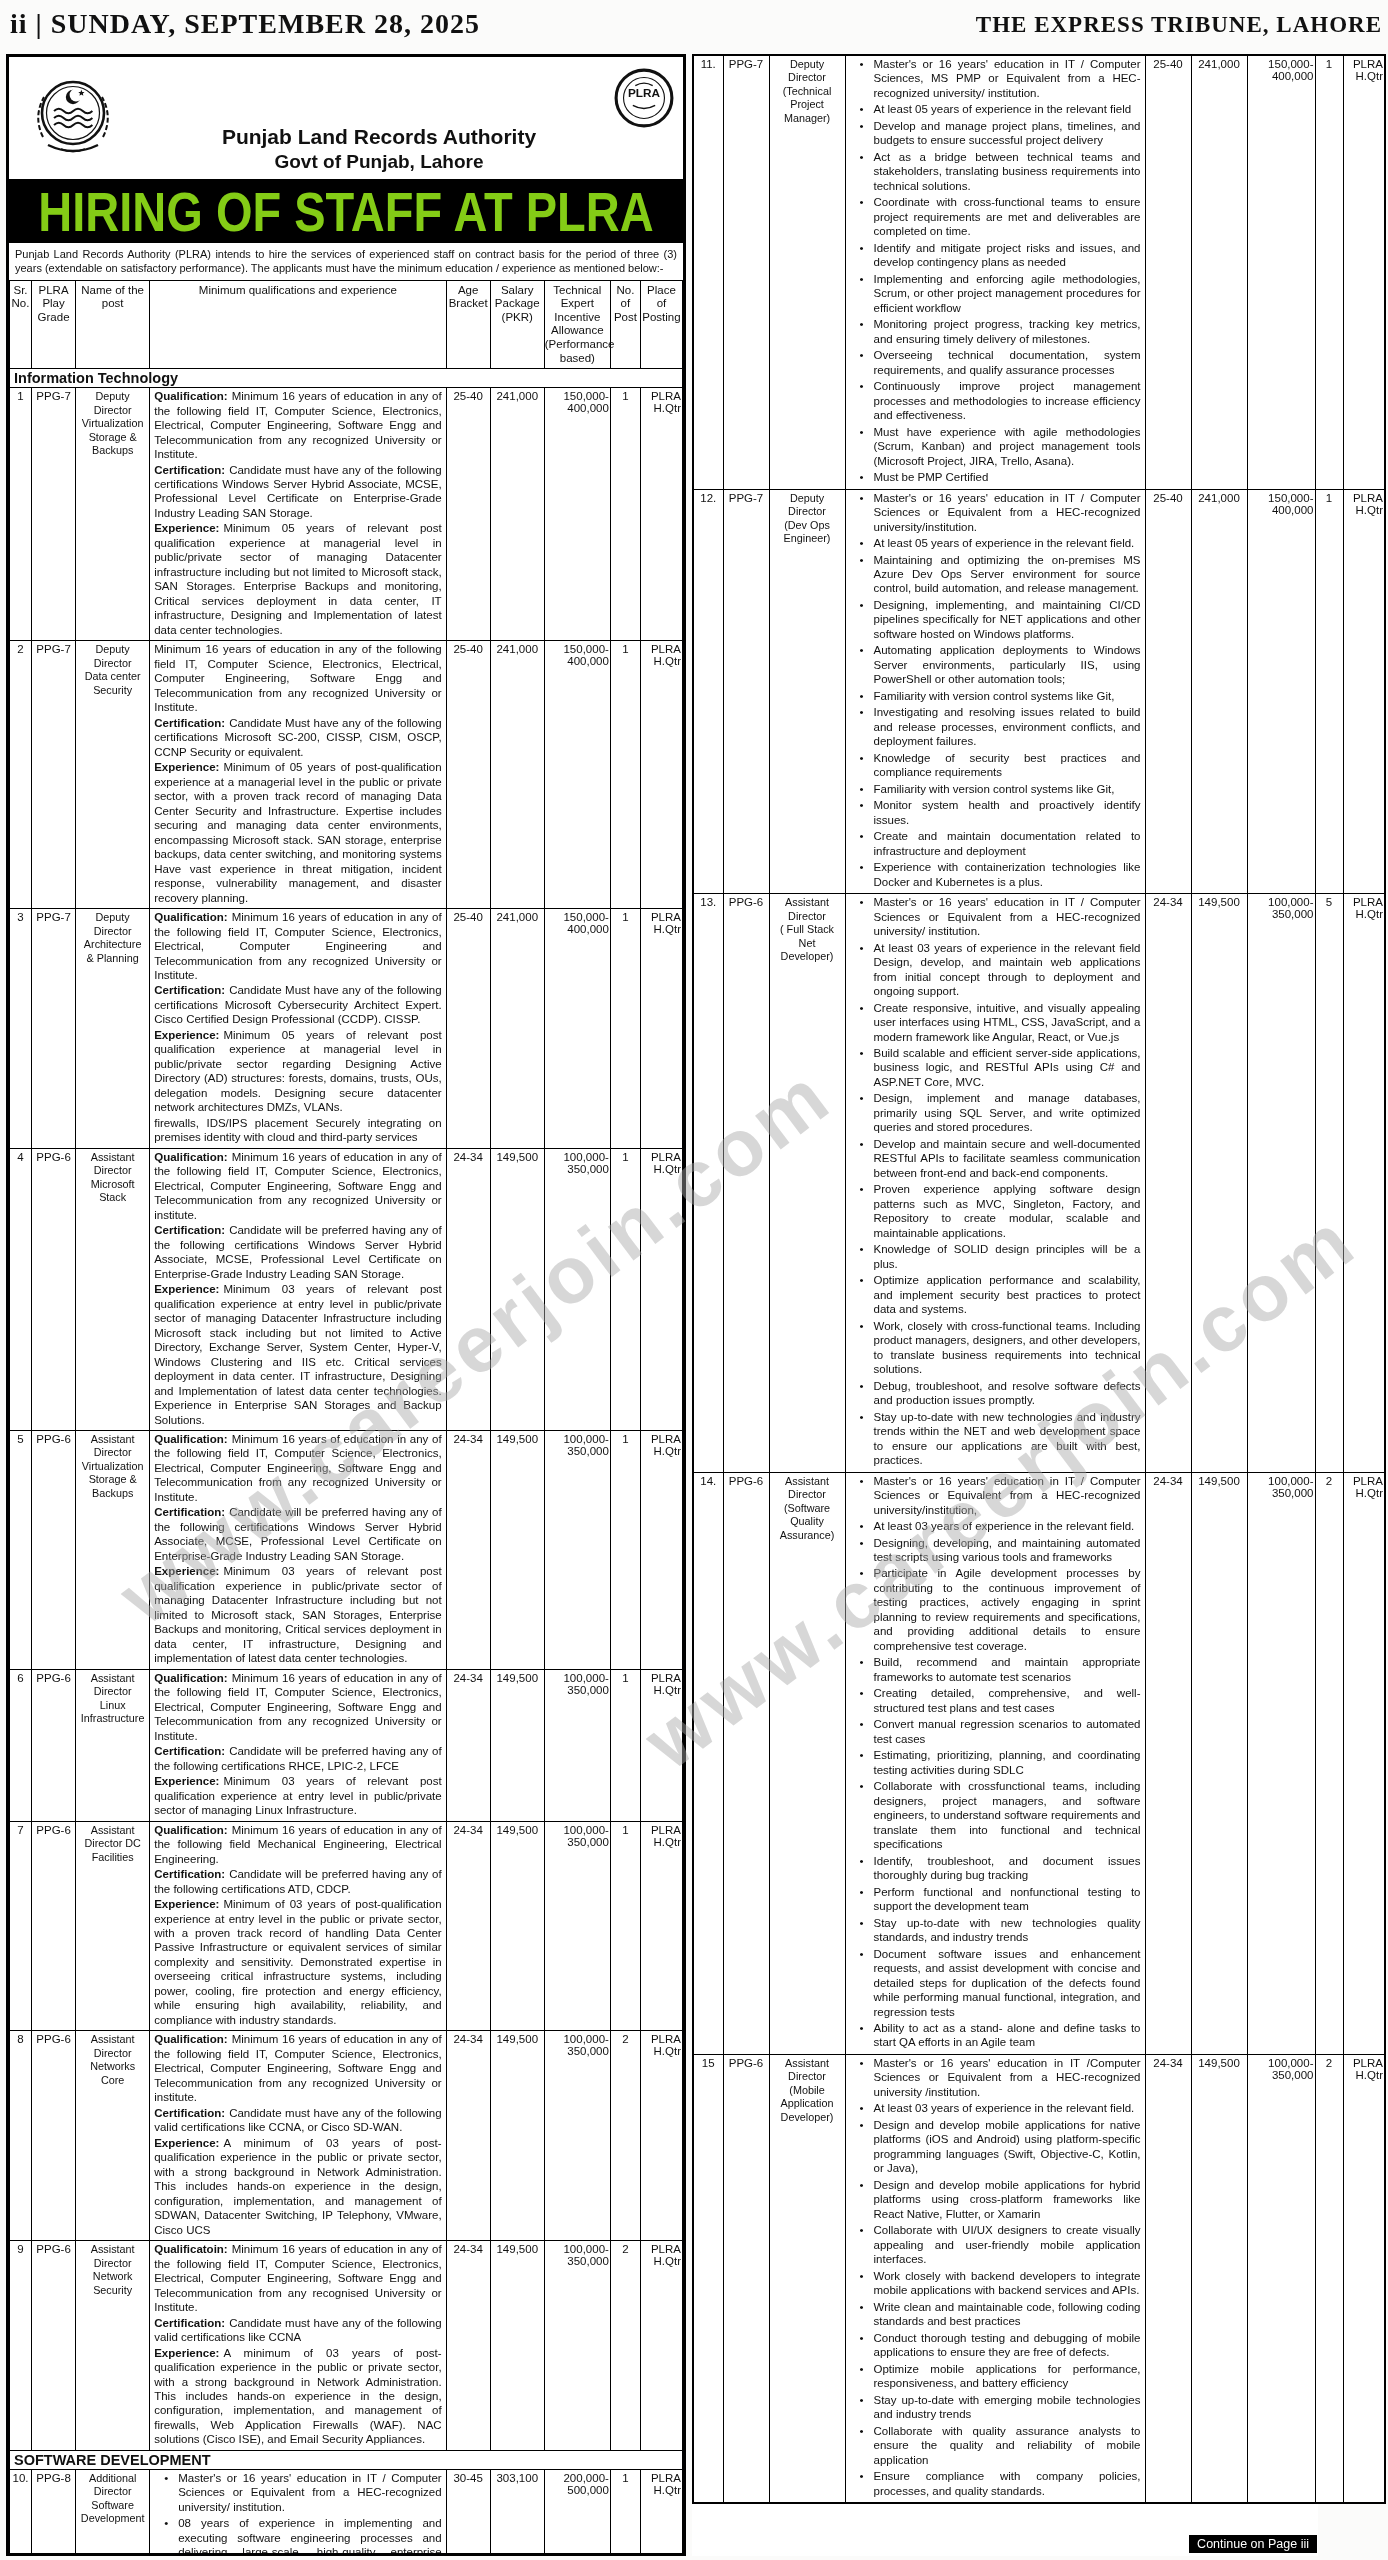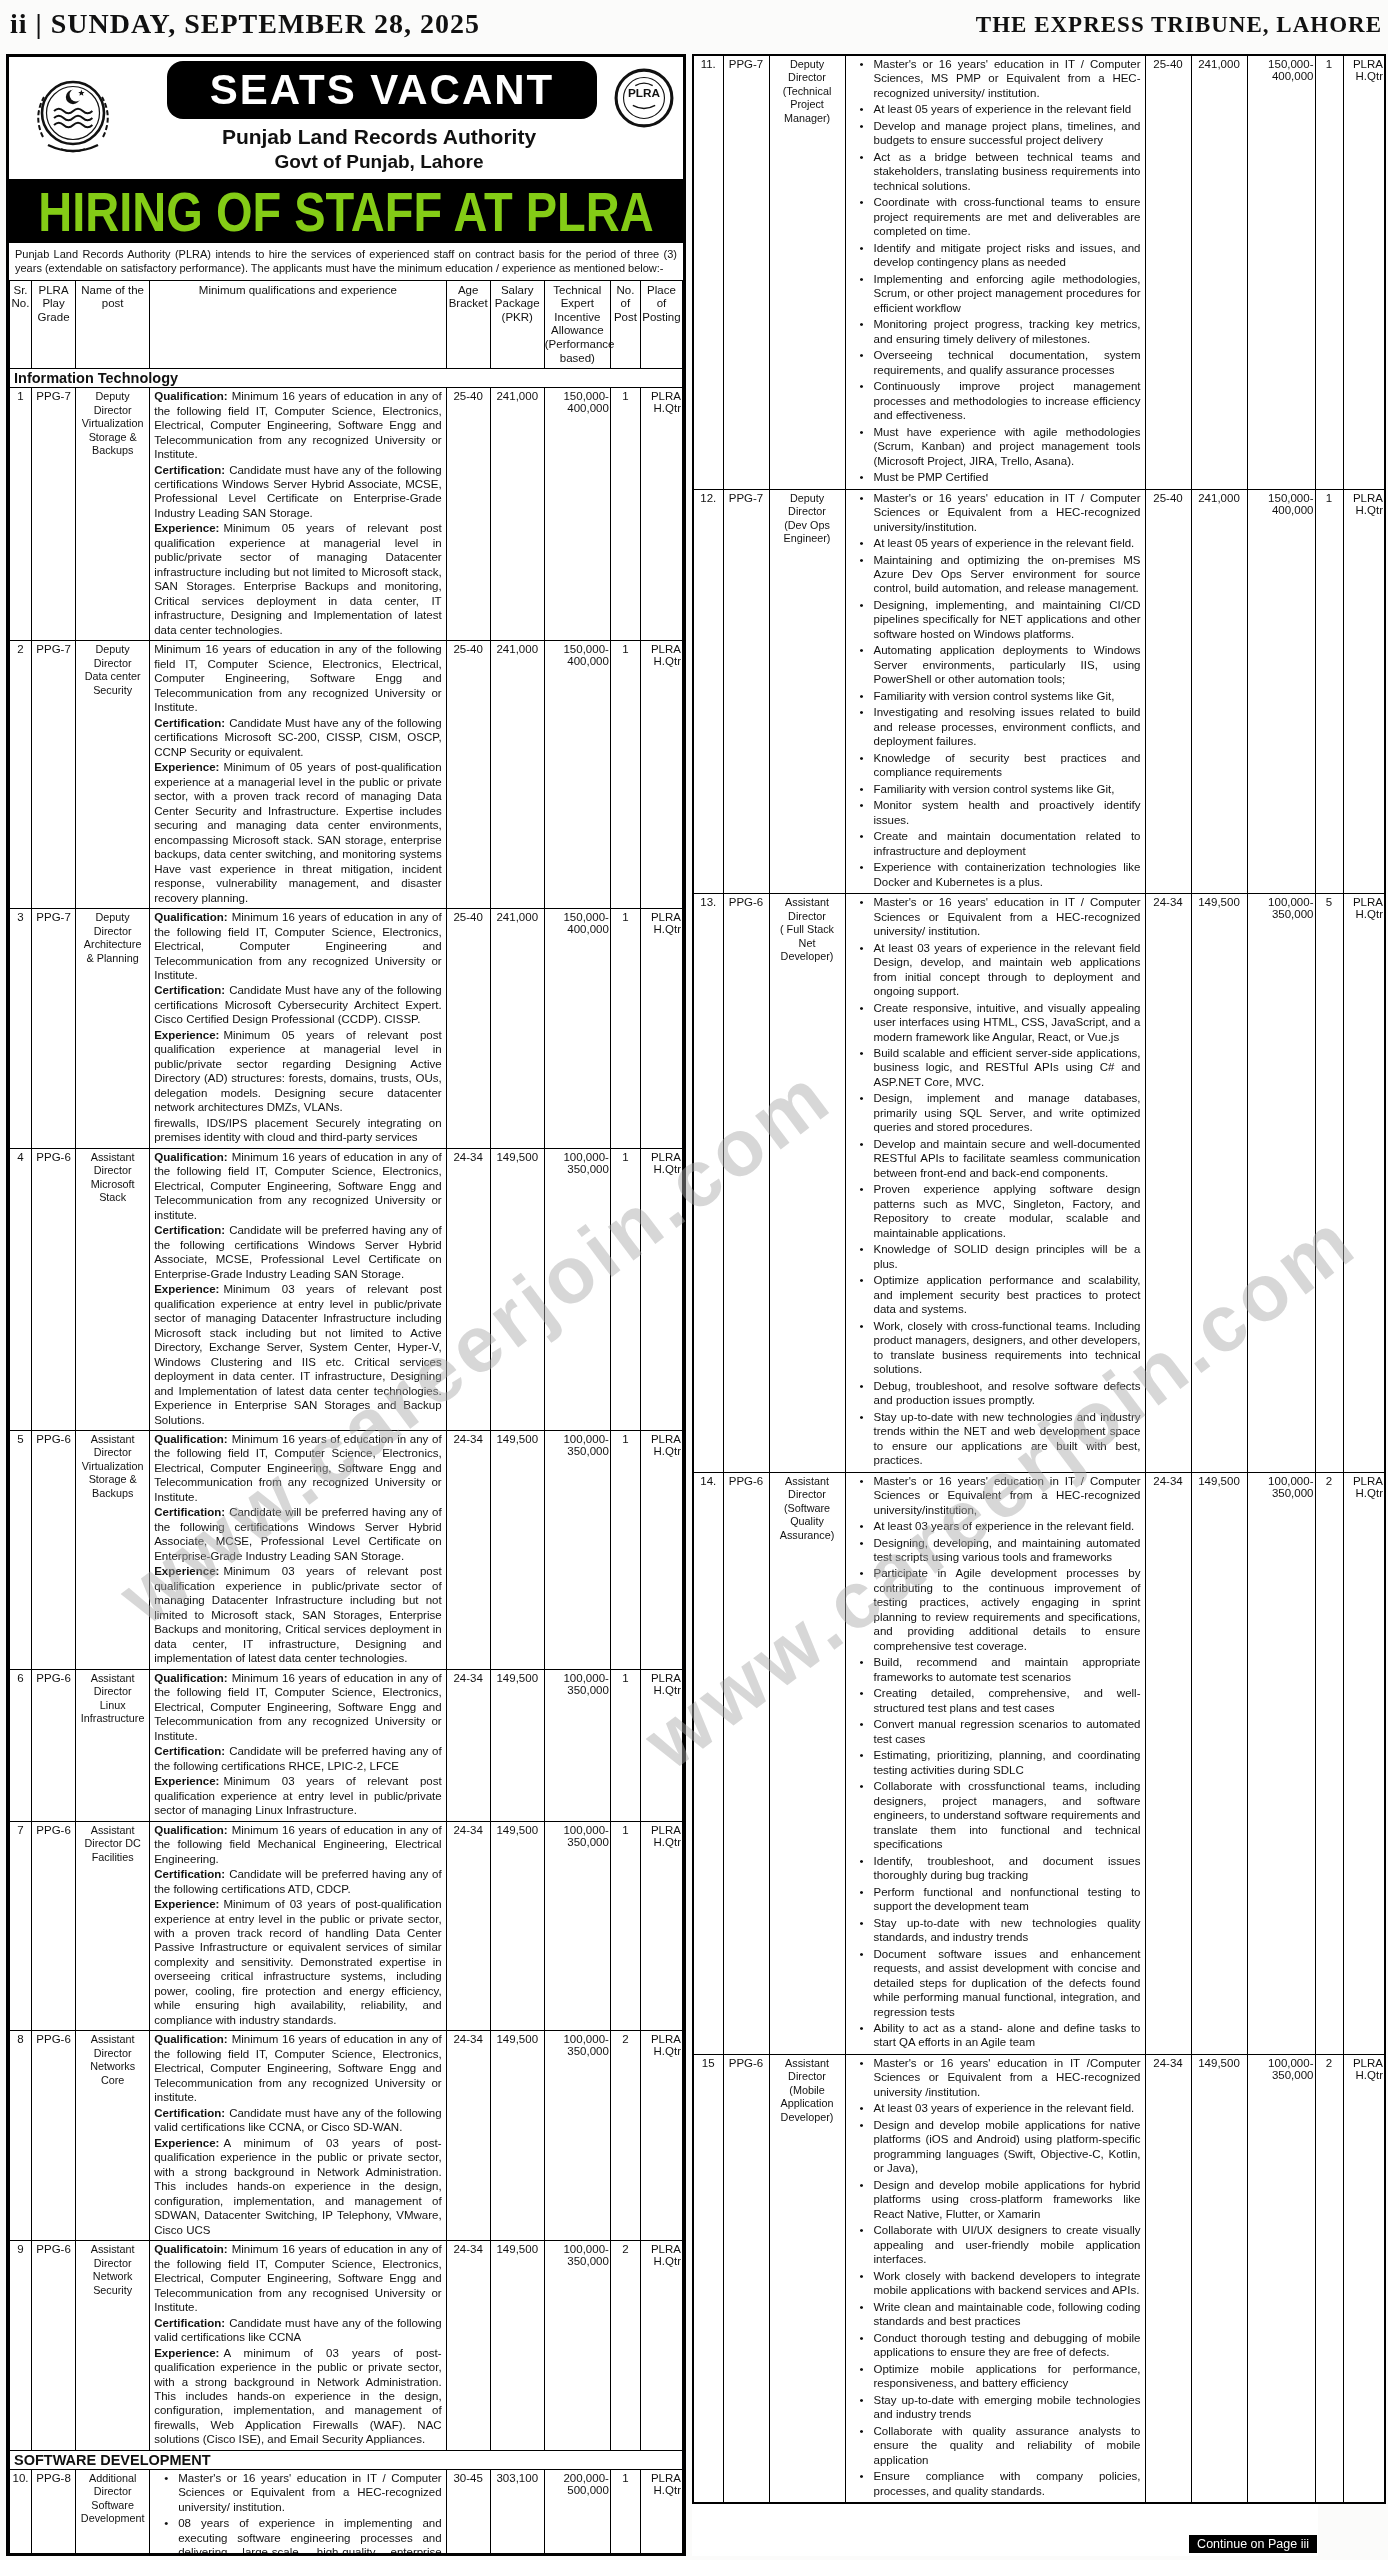--- a/index.html
+++ b/index.html
@@ -81,21 +81,20 @@
       <circle cx="53" cy="30" r="6.4" fill="#fff"></circle>
       <path d="M58 26 l1.6 3.4 3.6 .3 -2.7 2.4 .8 3.5 -3.1-1.9 -3.1 1.9 .8-3.5 -2.7-2.4 3.6-.3 z" fill="#111" transform="scale(0.62) translate(36 14)"></path>
       <path d="M31 46 q4.8 -4.4 9.6 0 t9.6 0 t9.6 0 t9.6 0" fill="none" stroke="#111" stroke-width="2"></path>
       <path d="M31 53 q4.8 -4.4 9.6 0 t9.6 0 t9.6 0 t9.6 0" fill="none" stroke="#111" stroke-width="2"></path>
       <path d="M31 60 q4.8 -4.4 9.6 0 t9.6 0 t9.6 0 t9.6 0" fill="none" stroke="#111" stroke-width="2"></path>
       <path d="M20 72 Q10 52 21 32" fill="none" stroke="#111" stroke-width="2" stroke-dasharray="5 2.5"></path>
       <path d="M80 72 Q90 52 79 32" fill="none" stroke="#111" stroke-width="2" stroke-dasharray="5 2.5"></path>
       <path d="M25 80 q25 12 50 0" fill="none" stroke="#111" stroke-width="2.4"></path>
       <path d="M38 84 q12 5 24 0" fill="none" stroke="#111" stroke-width="1.4"></path>
     </svg>
-    <div class="seats">SEATS VACANT</div>
     <svg class="plra-logo" viewBox="0 0 100 100">
       <circle cx="50" cy="50" r="45" fill="none" stroke="#111" stroke-width="5"></circle>
       <circle cx="50" cy="50" r="33" fill="none" stroke="#111" stroke-width="1.8"></circle>
       <text x="50" y="48" text-anchor="middle" font-size="19" font-weight="bold" font-family="Liberation Sans, sans-serif" fill="#111">PLRA</text>
       <path d="M32 62 q18 10 36 0" fill="none" stroke="#111" stroke-width="2.2"></path>
       <path d="M36 30 q14 -8 28 0" fill="none" stroke="#111" stroke-width="2.2"></path>
     </svg>
     <div class="org">Punjab Land Records Authority</div>
     <div class="govt">Govt of Punjab, Lahore</div>
     <div class="hiring-band">

